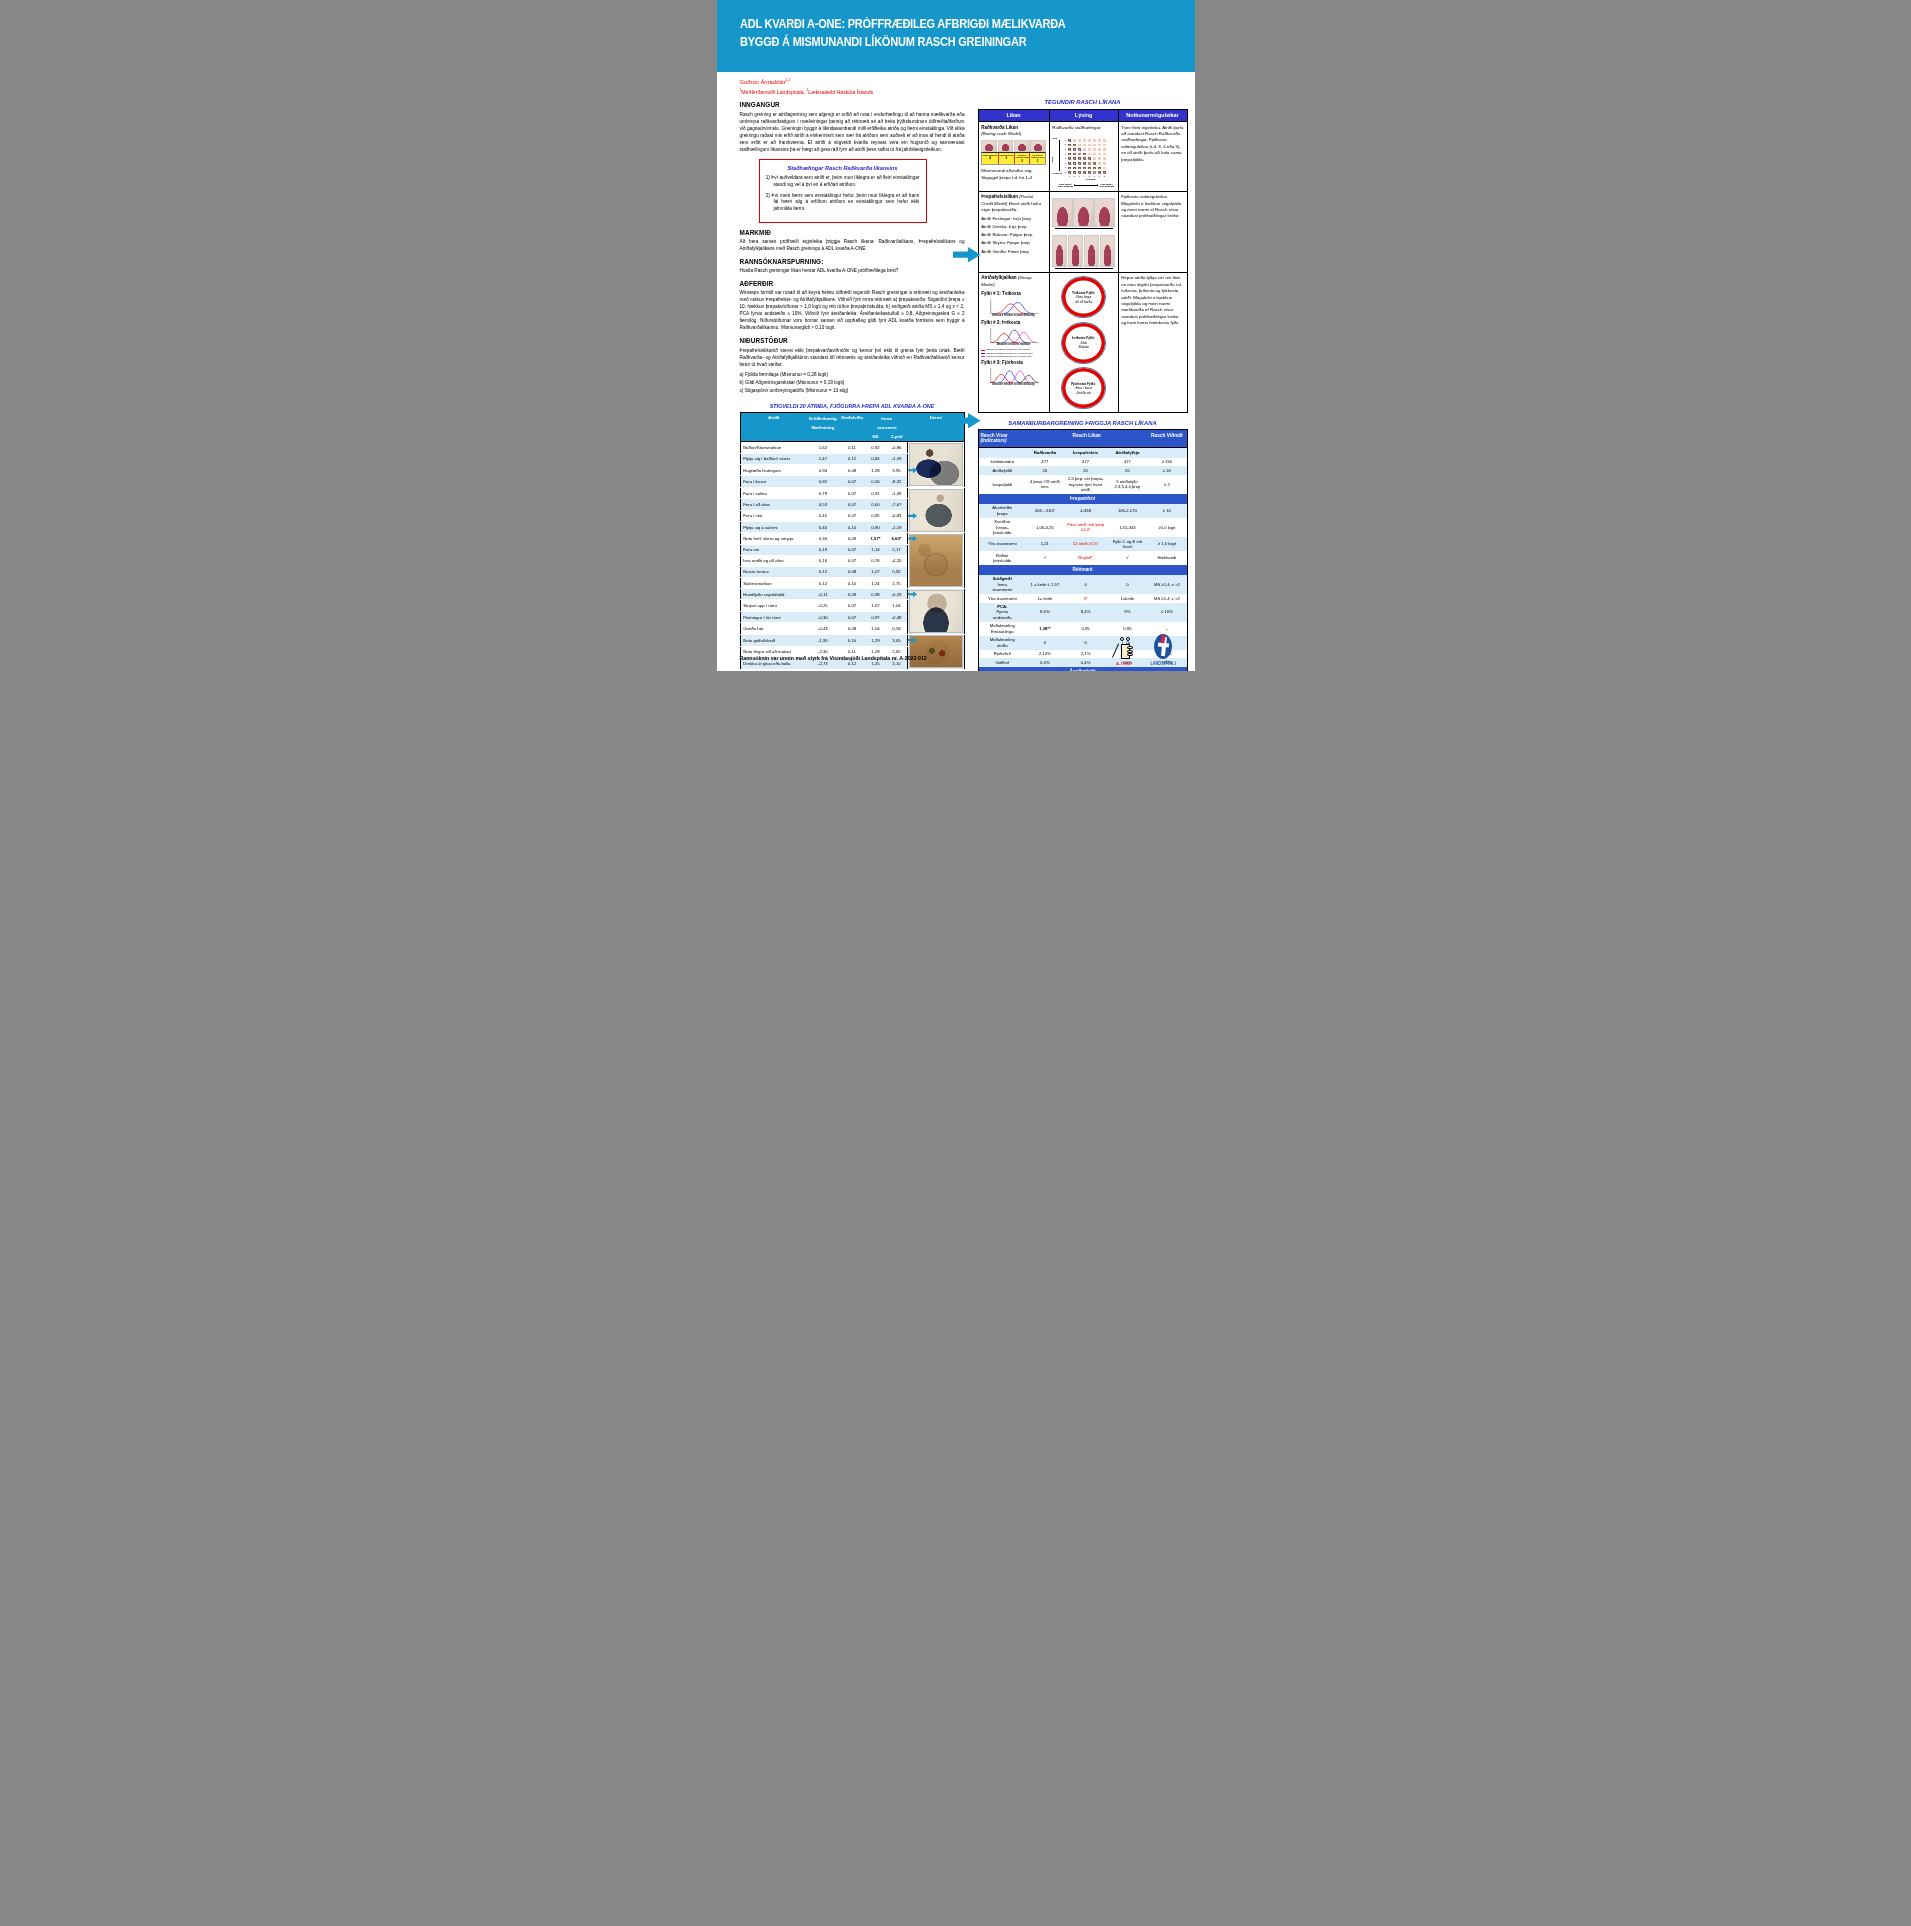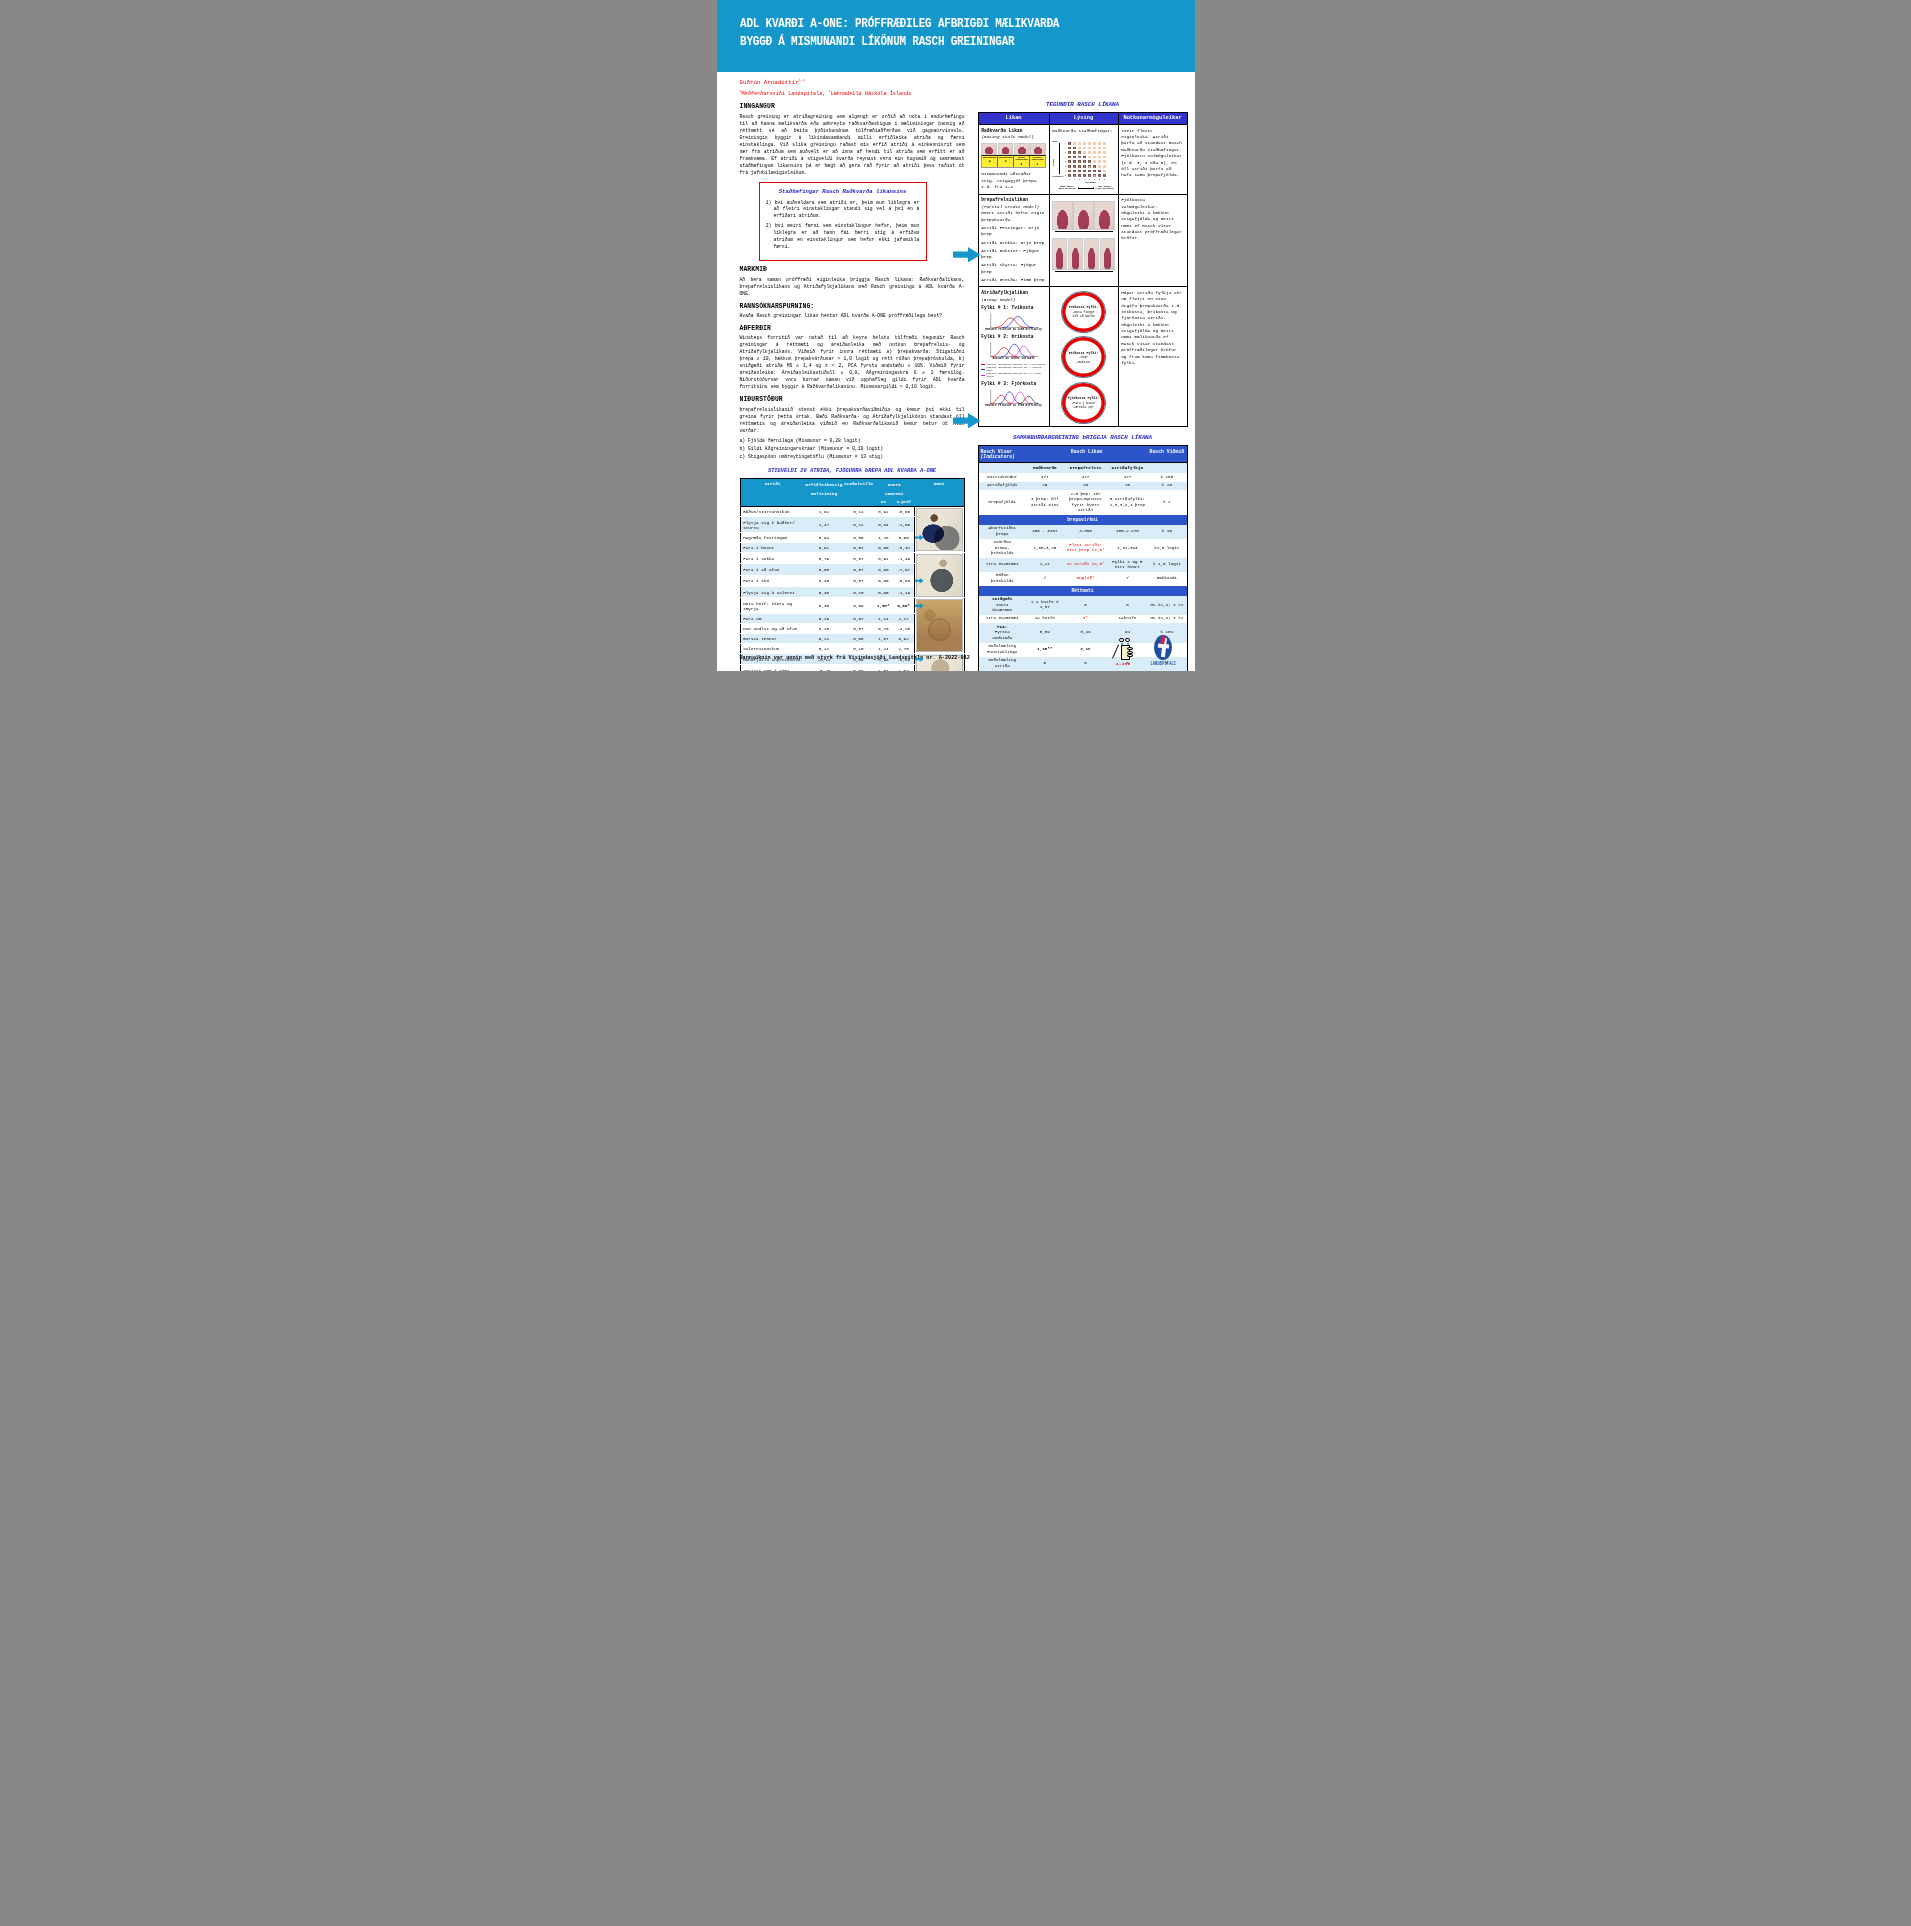--- a/index.html
+++ b/index.html
@@ -1,18 +1,18 @@
 <!DOCTYPE html>
 <html style="font-size:6.2px"><head>
 <meta charset="utf-8">
 <style>
   html,body{margin:0;padding:0;background:#888;}
   *{box-sizing:border-box;}
   .poster{position:relative;width:478px;height:671px;margin:0 auto;background:#fff;
-          font-family:Liberation Mono, monospace;color:#000;overflow:hidden;}
+          font-family:Liberation Sans, sans-serif;color:#000;overflow:hidden;}
   
   .band{height:72px;background:#1697cb;padding:15.4px 15.4px 0 23px;}
   .band .title{color:#fff;font-weight:bold;font-size:11.2px;line-height:1.55;letter-spacing:-0.2px;
                transform:scale(.98,1.08);transform-origin:left top;white-space:nowrap;}
   .authors{margin:6.2px 0 0 23px;color:#ef0000;}
   .authors .a1{font-size:5.8px;}
   .authors .a2{font-size:5.2px;margin-top:2.7px;}
   sup{font-size:.62em;}
   
   .cols{display:flex;gap:13px;padding:4.6px 6.2px 0 23px;}

